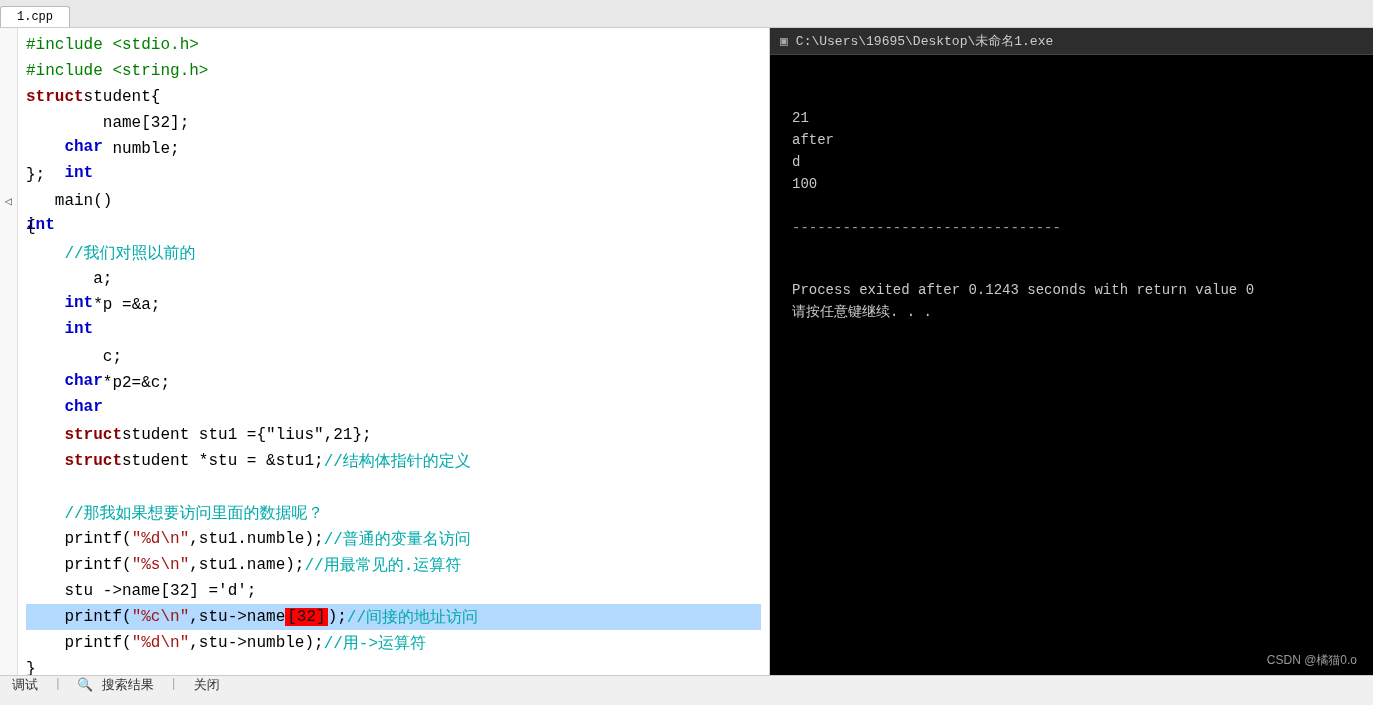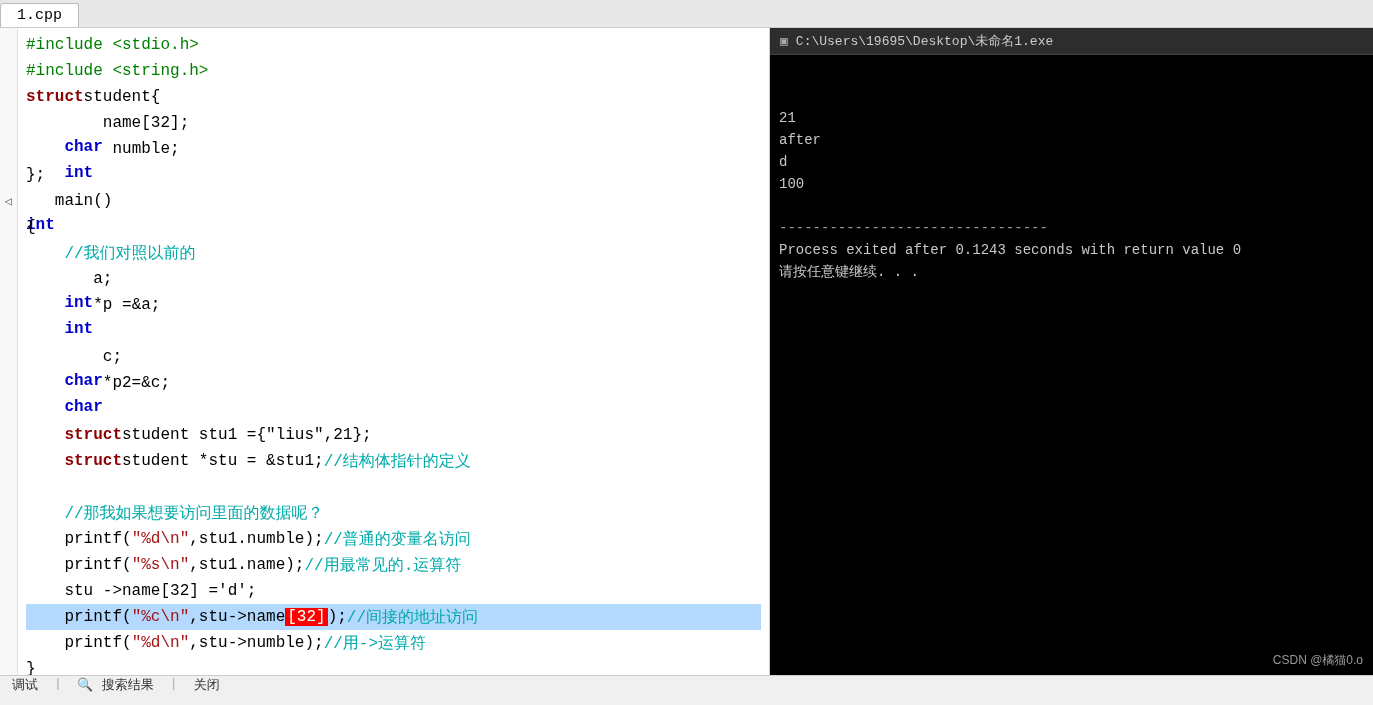--- a/index.html
+++ b/index.html
@@ -20,21 +20,21 @@
       padding: 4px 0 0 0;
       height: 28px;
       display: flex;
       align-items: flex-end;
     }
     .tab {
       background: #d4d4d4;
       border: 1px solid #bbb;
       border-bottom: none;
       padding: 3px 16px;
-      font-size: 15px;
+      font-size: 12px;
       color: #333;
       cursor: pointer;
       border-radius: 3px 3px 0 0;
     }
     .tab.active {
       background: #ffffff;
       color: #000;
     }
 
     
@@ -121,53 +121,53 @@
       font-size: 13px;
       padding: 4px 10px;
       display: flex;
       align-items: center;
       gap: 8px;
       border-bottom: 1px solid #444;
     }
 
     .terminal-content {
       flex: 1;
-      padding: 8px 9px;
+      padding: 8px 22px;
       font-size: 14px;
       line-height: 22px;
       color: #c8c8c8;
       white-space: pre;
       font-family: 'Consolas', 'Courier New', monospace;
     }
 
     .term-line { display: block; }
     .term-num { color: #c8c8c8; }
     .term-str { color: #c8c8c8; }
     .term-divider { color: #999; }
-    .term-process { color: #c8c8c8; }
+    .term-process { color: #c8c8c8; margin-top: 40px; }
     .term-continue { color: #c8c8c8; }
 
     
     .bottom-bar {
       height: 30px;
       background: #f0f0f0;
       border-top: 1px solid #ccc;
       display: flex;
       align-items: flex-start;
       padding: 0 12px;
       gap: 16px;
       font-size: 13px;
       color: #333;
     }
 
     
     .watermark {
       position: absolute;
       bottom: 36px;
-      right: 10px;
+      right: 16px;
       font-size: 12px;
       color: #999;
       font-family: Arial, sans-serif;
     }
   </style>
 </head>
 <body>
 
 <div class="tab-bar">
   <div class="tab active">1.cpp</div>
@@ -320,21 +320,21 @@
         </div>
 
         <div class="code-line">
           <span class="plain">&nbsp;&nbsp;&nbsp;&nbsp;stu -&gt;name[32] ='d';</span>
         </div>
 
         <div class="code-line highlighted">
           <span class="plain">&nbsp;&nbsp;&nbsp;&nbsp;printf(</span>
             <span class="str">"%c\n"</span>
             <span class="plain">,stu-&gt;name</span>
-            <span style="display:inline-block;background:#ff0000;color:#ffffff;padding:0 2px;">[32]</span>
+            <span style="display:inline-block;background:#ff0000;color:#0f172a;padding:0 2px;">[32]</span>
             <span class="plain">);  </span>
             <span class="comment">//间接的地址访问</span>
         </div>
 
         <div class="code-line">
           <span class="plain">&nbsp;&nbsp;&nbsp;&nbsp;printf(</span>
             <span class="str">"%d\n"</span>
             <span class="plain">,stu-&gt;numble);</span>
             <span class="comment">//用-&gt;运算符</span>
         </div>

